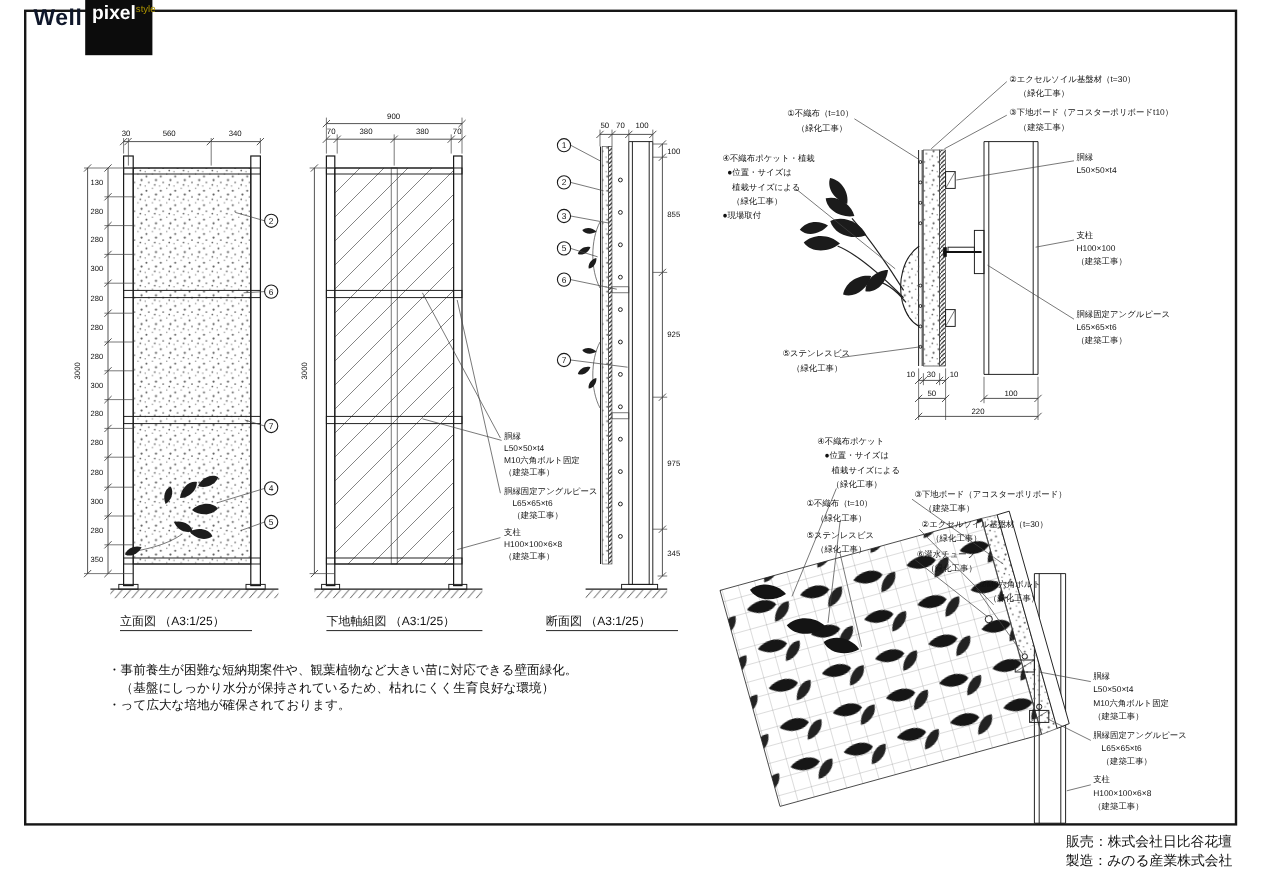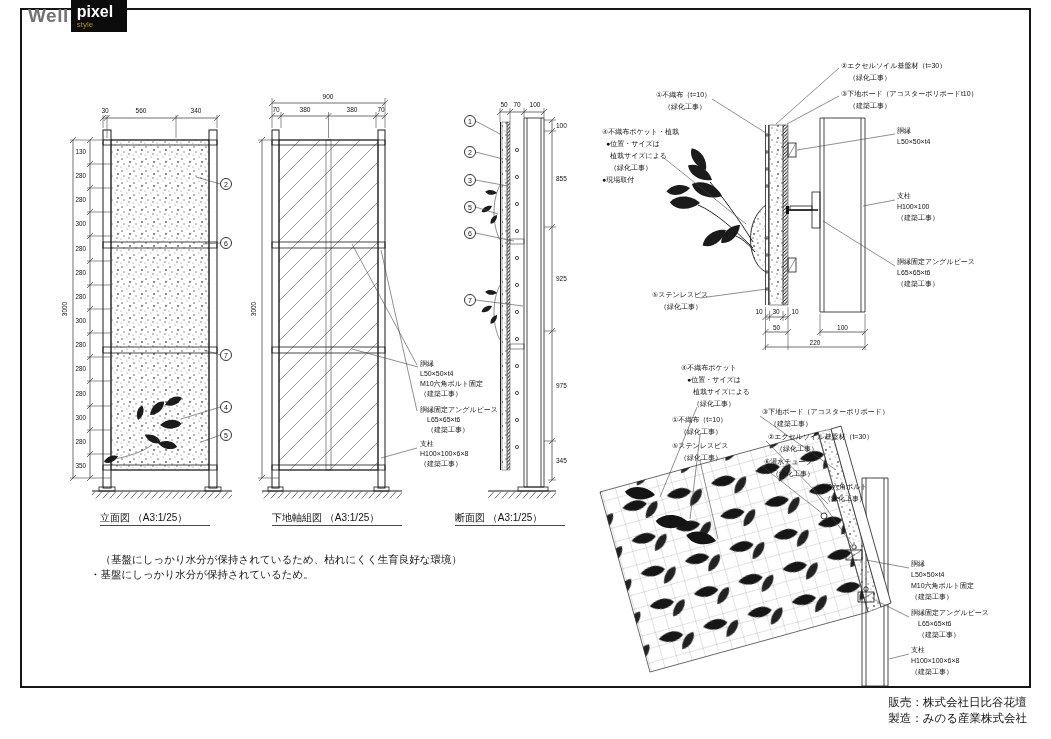--- a/index.html
+++ b/index.html
@@ -1,23 +1,23 @@
 <!DOCTYPE html>
 <html><head>
 <meta charset="utf-8">
 <style>
   *{margin:0;padding:0;box-sizing:border-box}
   html,body{background:#fff}
   .page{position:relative;width:1051px;height:739px;background:#fff;overflow:hidden;
         font-family:"Liberation Sans","DejaVu Sans",sans-serif;color:#111}
   .frame{position:absolute;left:20px;top:8px;width:1011px;height:680px;border:2px solid #161616}
   .logo{position:absolute;left:28px;top:0;display:flex;align-items:flex-start;z-index:3}
-  .logo-well{font-size:19px;font-weight:bold;color:#737373;letter-spacing:.5px;margin-top:5px}
-  .logo-box{margin-left:2px;background:#0c0c0c;width:56px;height:32px;padding:4px 6px 3px;
-            display:flex;flex-direction:column;justify-content:space-between}
+  .logo-well{font-size:19px;font-weight:bold;color:#0f172a;letter-spacing:.5px;margin-top:5px}
+  .logo-box{margin-left:2px;background:#0c0c0c;width:56px;height:46px;padding:4px 6px 3px;
+            display:flex;flex-direction:row;justify-content:space-between}
   .logo-pixel{color:#fff;font-size:16px;font-weight:bold;line-height:1}
   .logo-style{color:#ab9201;font-size:8px;text-align:left;line-height:1}
   svg.draw{position:absolute;left:0;top:0}
   svg text{fill:#111;font-family:"Liberation Sans","DejaVu Sans",sans-serif}
   svg .d{font-size:6.5px;text-anchor:middle}
   svg .de{font-size:6.3px;text-anchor:end}
   svg .ds{font-size:6.5px}
   svg .lb{font-size:7px}
   svg .cap{font-size:10px}
   svg .co{font-size:7px;text-anchor:middle}
@@ -379,22 +379,23 @@
       <text class="lb" x="911" y="615">胴縁固定アングルピース</text>
       <text class="lb" x="918" y="626">L65×65×t6</text>
       <text class="lb" x="918" y="637">（建築工事）</text>
       <text class="lb" x="911" y="652">支柱</text>
       <text class="lb" x="911" y="663">H100×100×6×8</text>
       <text class="lb" x="911" y="674">（建築工事）</text>
     </g>
   </svg>
 
   <div class="notes">
+    <div>・事前養生が困難な短納期案件や、観葉植物など大きい苗に対応できる壁面緑化。</div>
     <div>　（基盤にしっかり水分が保持されているため、枯れにくく生育良好な環境）</div>
-    <div>・基盤にしっかり水分が保持されているため。</div>
+    <div>・って広大な培地が確保されております。</div>
   </div>
 
   <div class="credits">
     <div>販売：株式会社日比谷花壇</div>
     <div>製造：みのる産業株式会社</div>
   </div>
 
 </div>
 
 </body></html>

